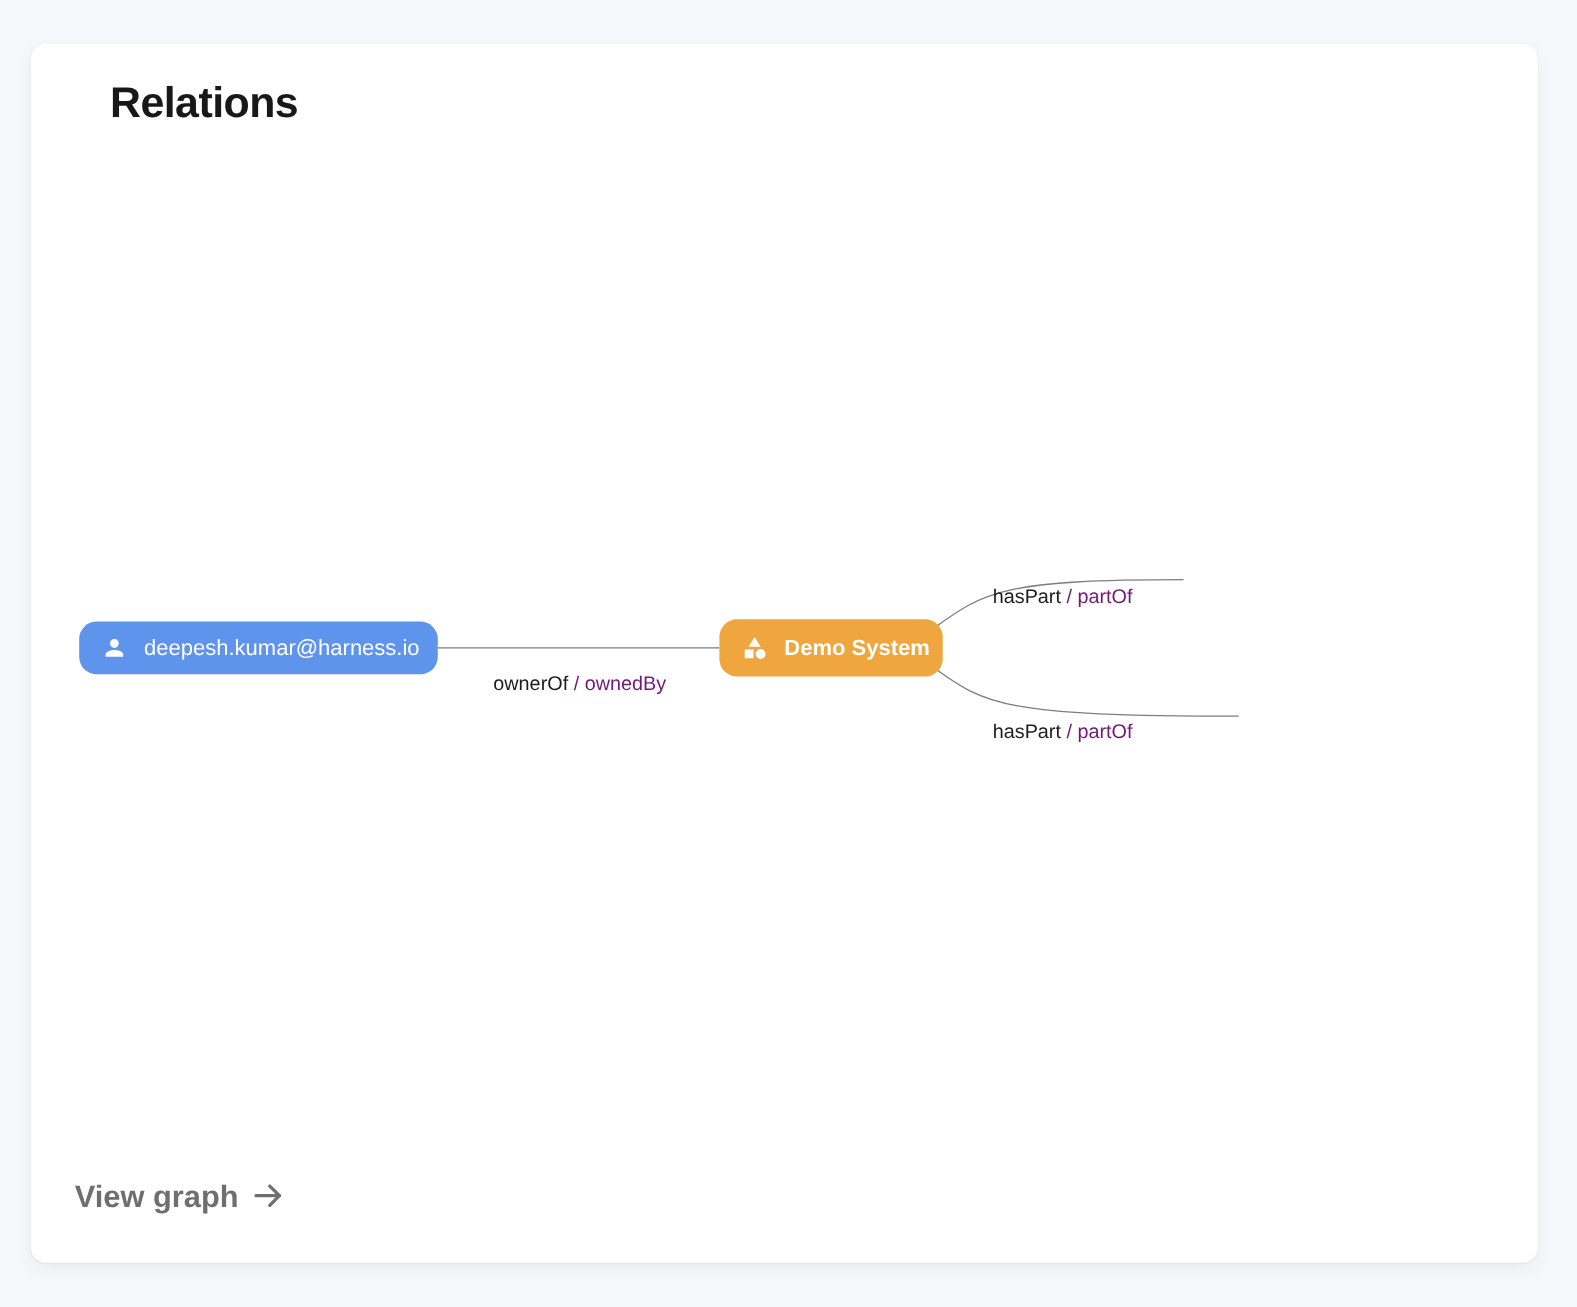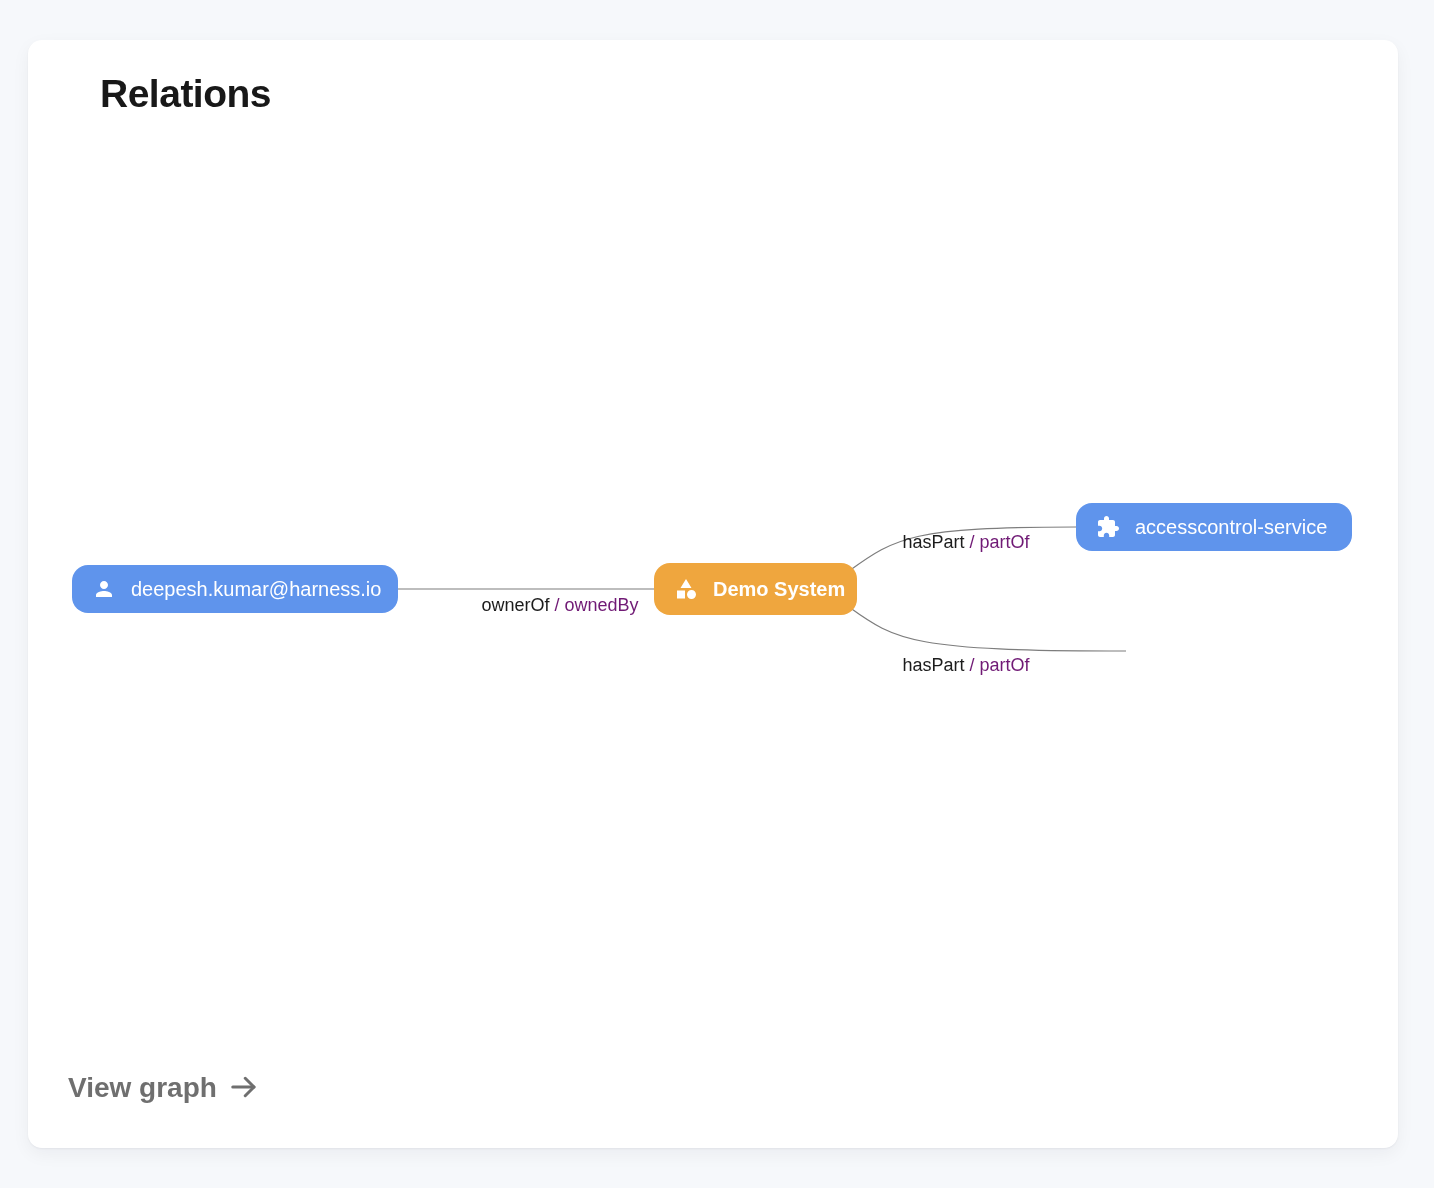--- a/index.html
+++ b/index.html
@@ -96,31 +96,23 @@
 
   <div class="node node-orange" style="left:626px; top:523px; width:203px; height:52px; border-radius:16px;">
     <span class="icon">
       <svg viewBox="0 0 24 24">
           <path d="M12 2 6.5 11h11L12 2zm5.5 11c-2.49 0-4.5 2.01-4.5 4.5s2.01 4.5 4.5 4.5 4.5-2.01 4.5-4.5-2.01-4.5-4.5-4.5zM3 21.5h8v-8H3v8z"></path>
         </svg>
     </span>
     <span>Demo System</span>
   </div>
 
-  <div class="node node-blue" style="left:1048px; top:463px; width:276px;">
-    <span class="icon">
-      <svg viewBox="0 0 24 24">
-          <path d="M20.5 11H19V7c0-1.1-.9-2-2-2h-4V3.5C13 2.12 11.88 1 10.5 1S8 2.12 8 3.5V5H4c-1.1 0-1.99.9-1.99 2v3.8H3.5c1.49 0 2.7 1.21 2.7 2.7s-1.21 2.7-2.7 2.7H2V20c0 1.1.9 2 2 2h3.8v-1.5c0-1.49 1.21-2.7 2.7-2.7 1.49 0 2.7 1.21 2.7 2.7V22H17c1.1 0 2-.9 2-2v-4h1.5c1.38 0 2.5-1.12 2.5-2.5S21.88 11 20.5 11z"></path>
-        </svg>
-    </span>
-    <span>accesscontrol-service</span>
-  </div>
 
 
-  <div class="edge-label" style="left:499px; top:555px;margin-left:33px;">
+  <div class="edge-label" style="left:499px; top:571px;">
     <span class="primary">ownerOf</span><span class="secondary">/ ownedBy</span>
   </div>
   <div class="edge-label" style="left:938px; top:492px;">
     <span class="primary">hasPart</span><span class="secondary">/ partOf</span>
   </div>
   <div class="edge-label" style="left:938px; top:615px;">
     <span class="primary">hasPart</span><span class="secondary">/ partOf</span>
   </div>
 
   <a class="view-graph">

